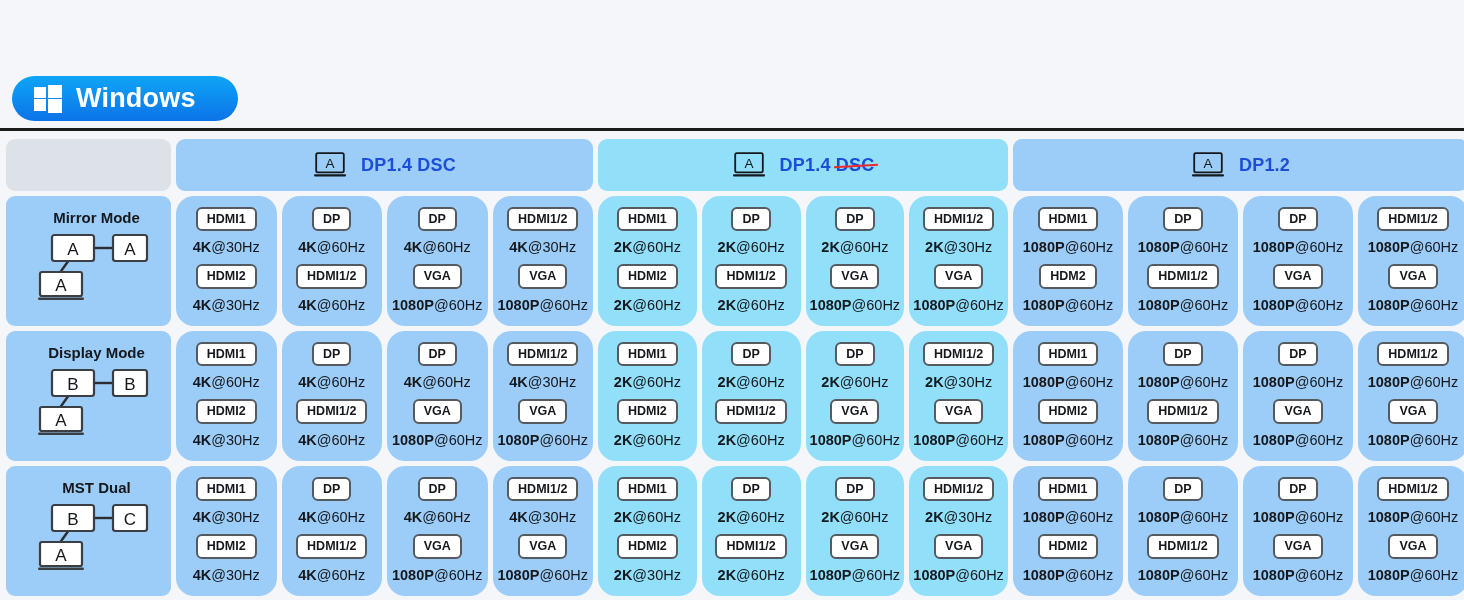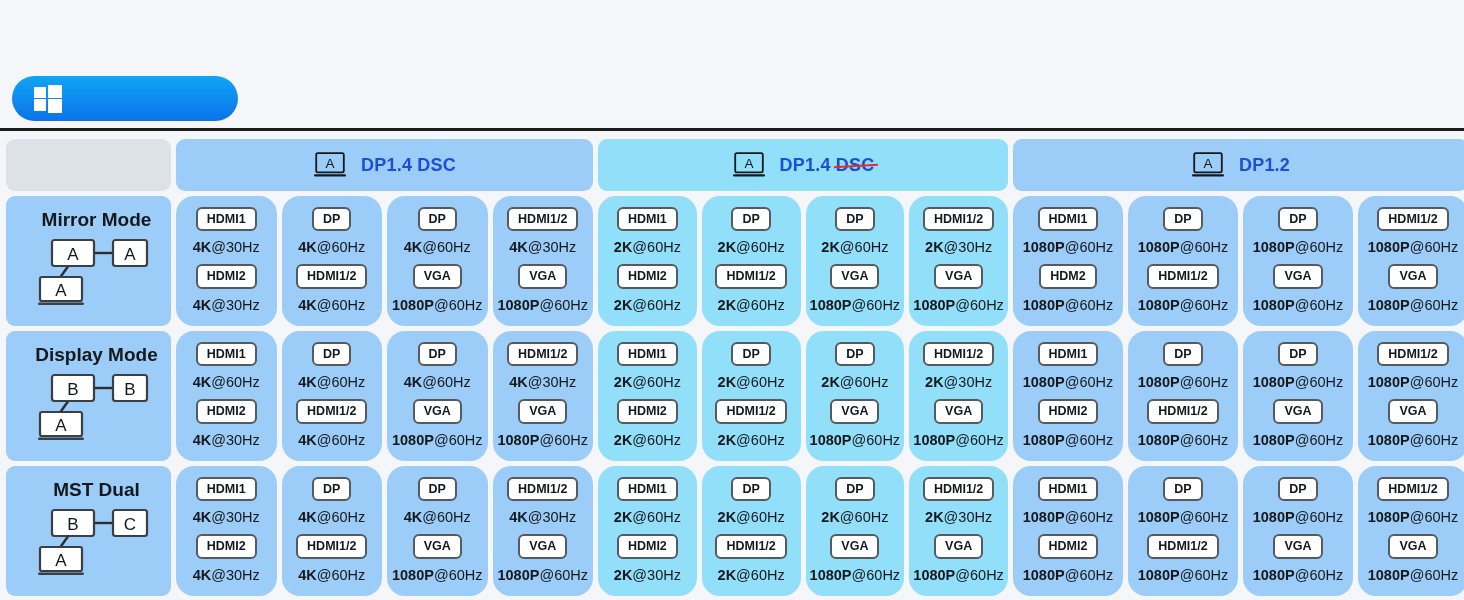--- a/index.html
+++ b/index.html
@@ -77,21 +77,21 @@
     content: ""; position: absolute; left: -2px; right: -3px; top: 52%;
     height: 2.4px; background: #f0272c; transform: rotate(-3.5deg);
   }
 
   
   .mode-cell {
     width: 165px; flex: 0 0 165px; background: #9ccdf8; border-radius: 9px;
     display: flex; flex-direction: column; align-items: center;
     padding-top: 13px;
   }
-  .mode-title { font-size: 19px; font-weight: 700; color:#15181c;margin-left:16px; }
+  .mode-title { font-size: 15px; font-weight: 700; color:#15181c;margin-left:16px; }
   .mode-diagram { margin-top: 6px; }
 
   
   .cell {
     flex: 1 1 0; border-radius: 18px;
     display: flex; flex-direction: column; align-items: center;
     padding-top: 11px;
   }
   .port-chip {
     background:#fff; border: 2.2px solid #555a5f; border-radius: 6px;
@@ -110,20 +110,21 @@
 <div class="page">
 
   <div class="topbar">
     <div class="os-badge">
       <span class="win-logo">
         <i></i>
           <i></i>
           <i></i>
           <i></i>
       </span>
+      <span class="os-label">Windows</span>
     </div>
   </div>
 
   <div class="grid">
 
     <div class="row header-row">
       <div class="corner-cell"></div>
       <div class="group g0">
         <div class="group-head tone-a">
           <svg class="laptop-icon" viewBox="0 0 34 28">

